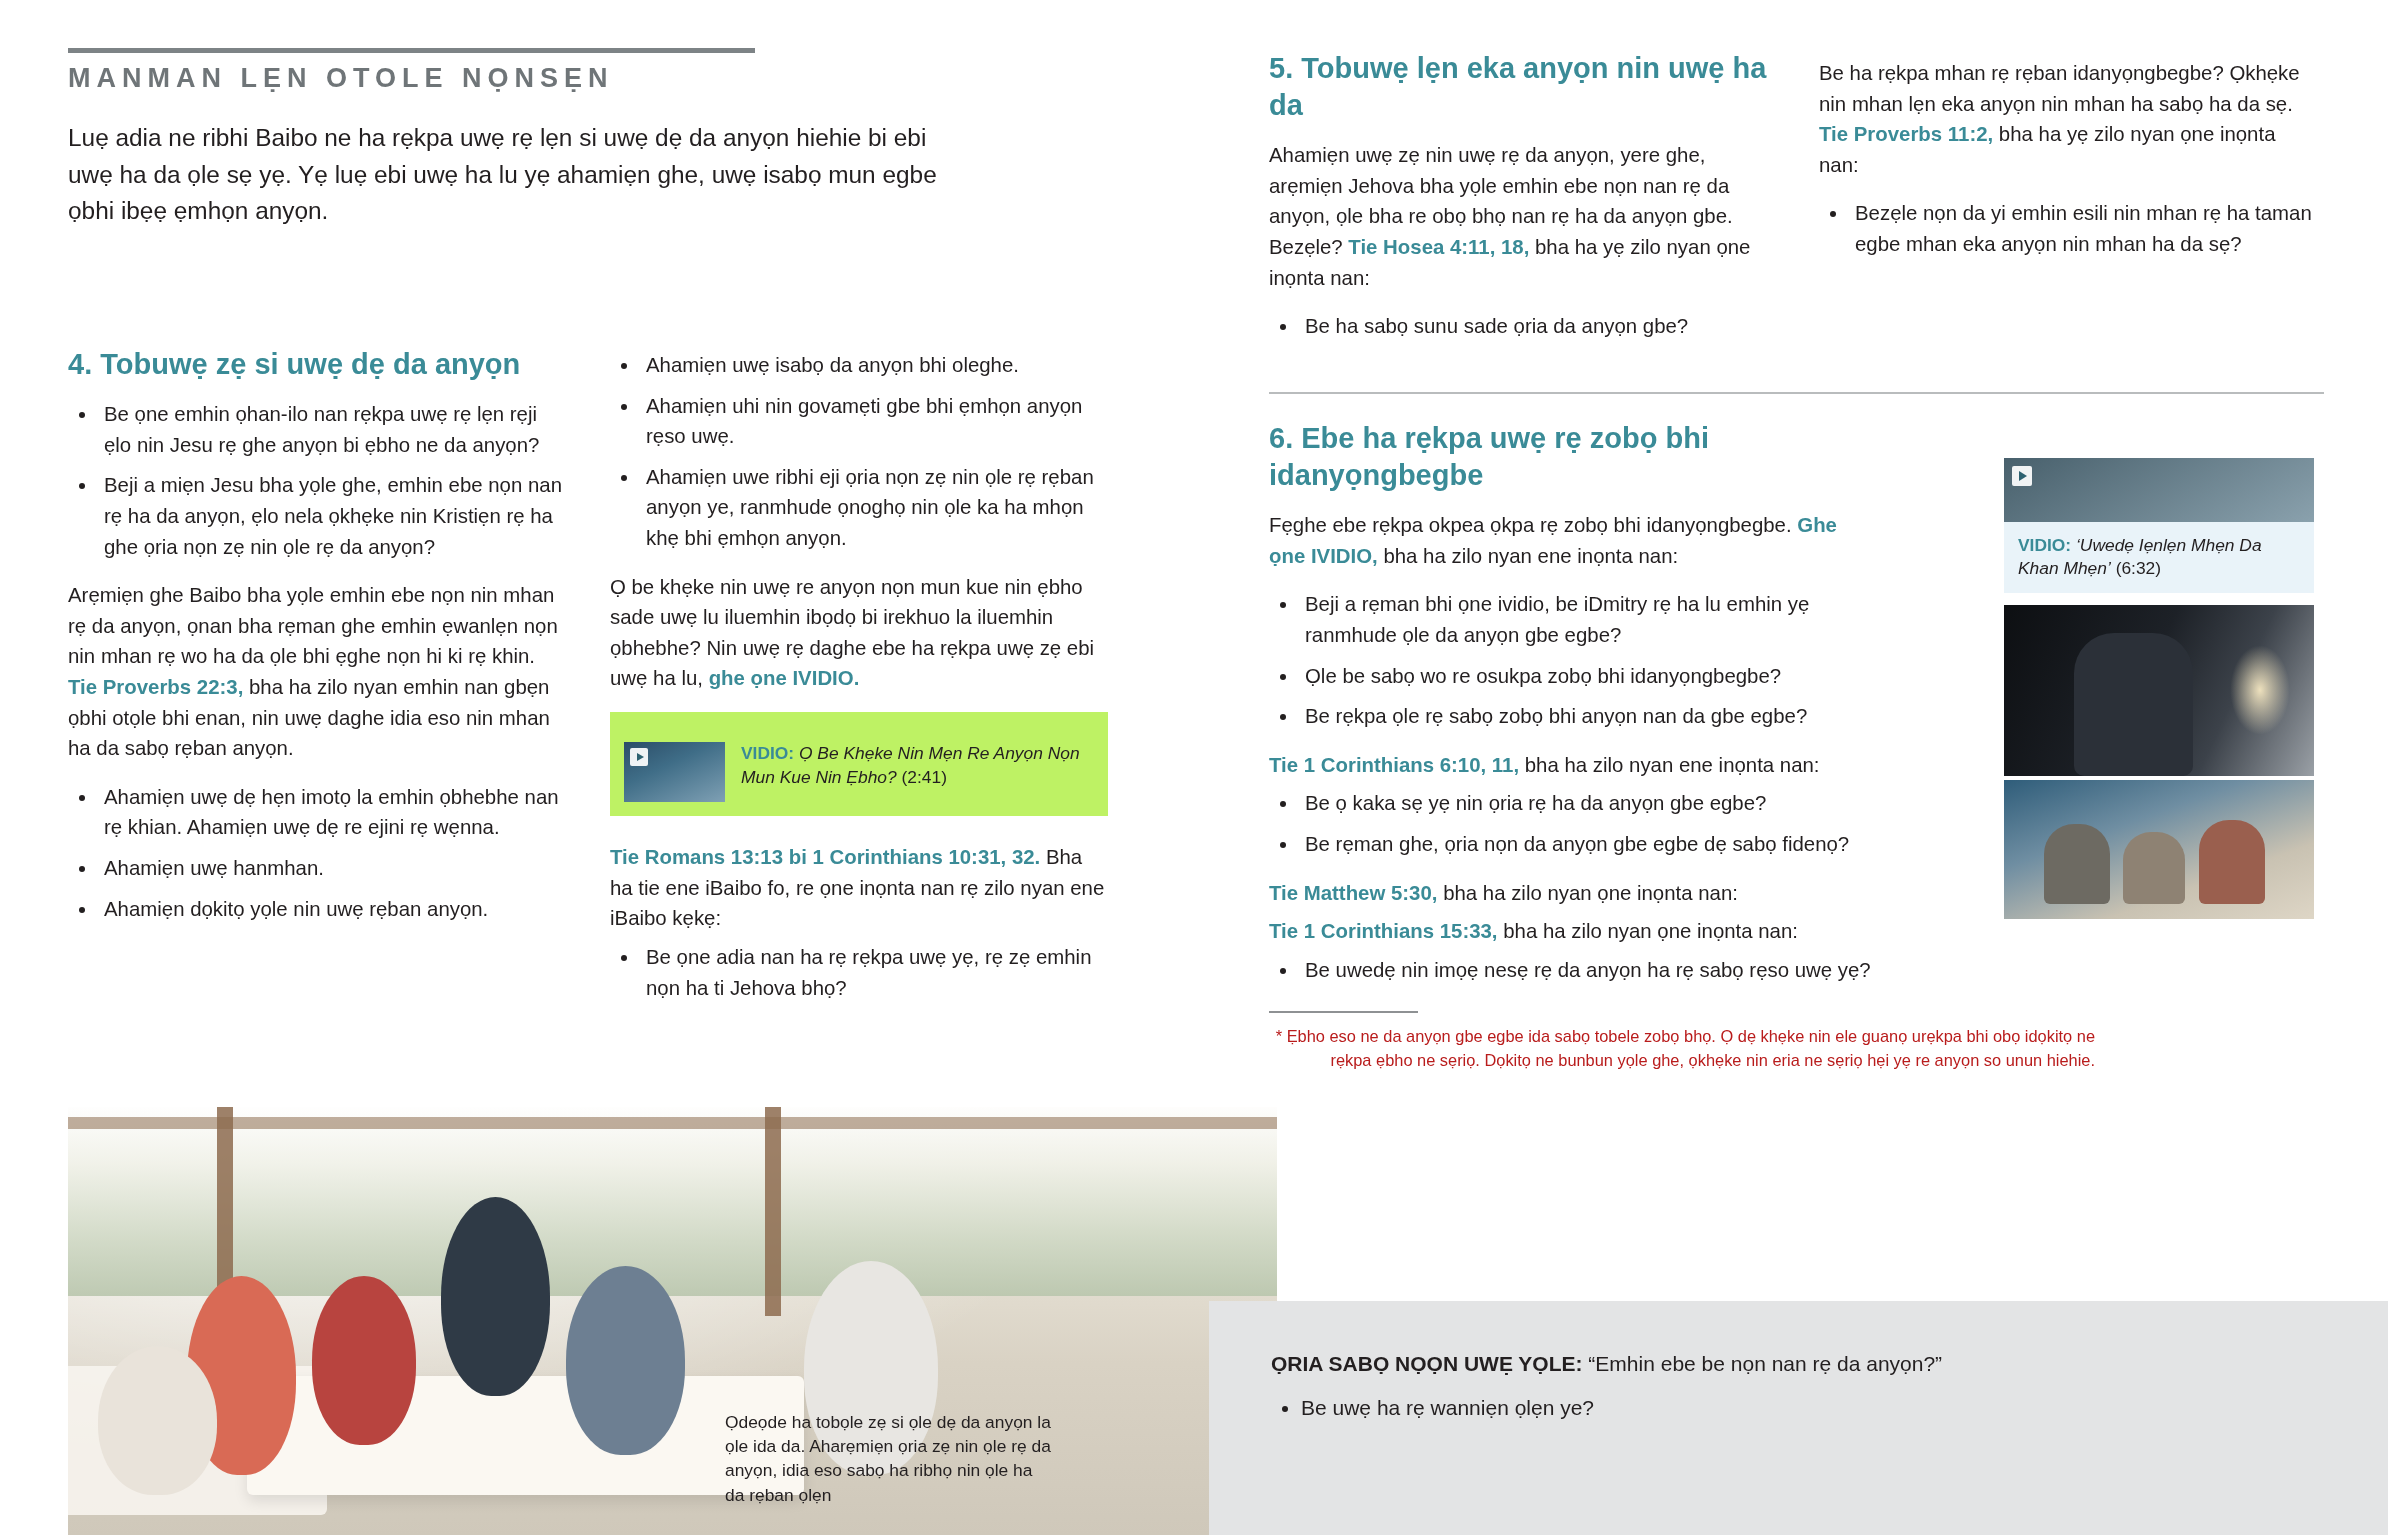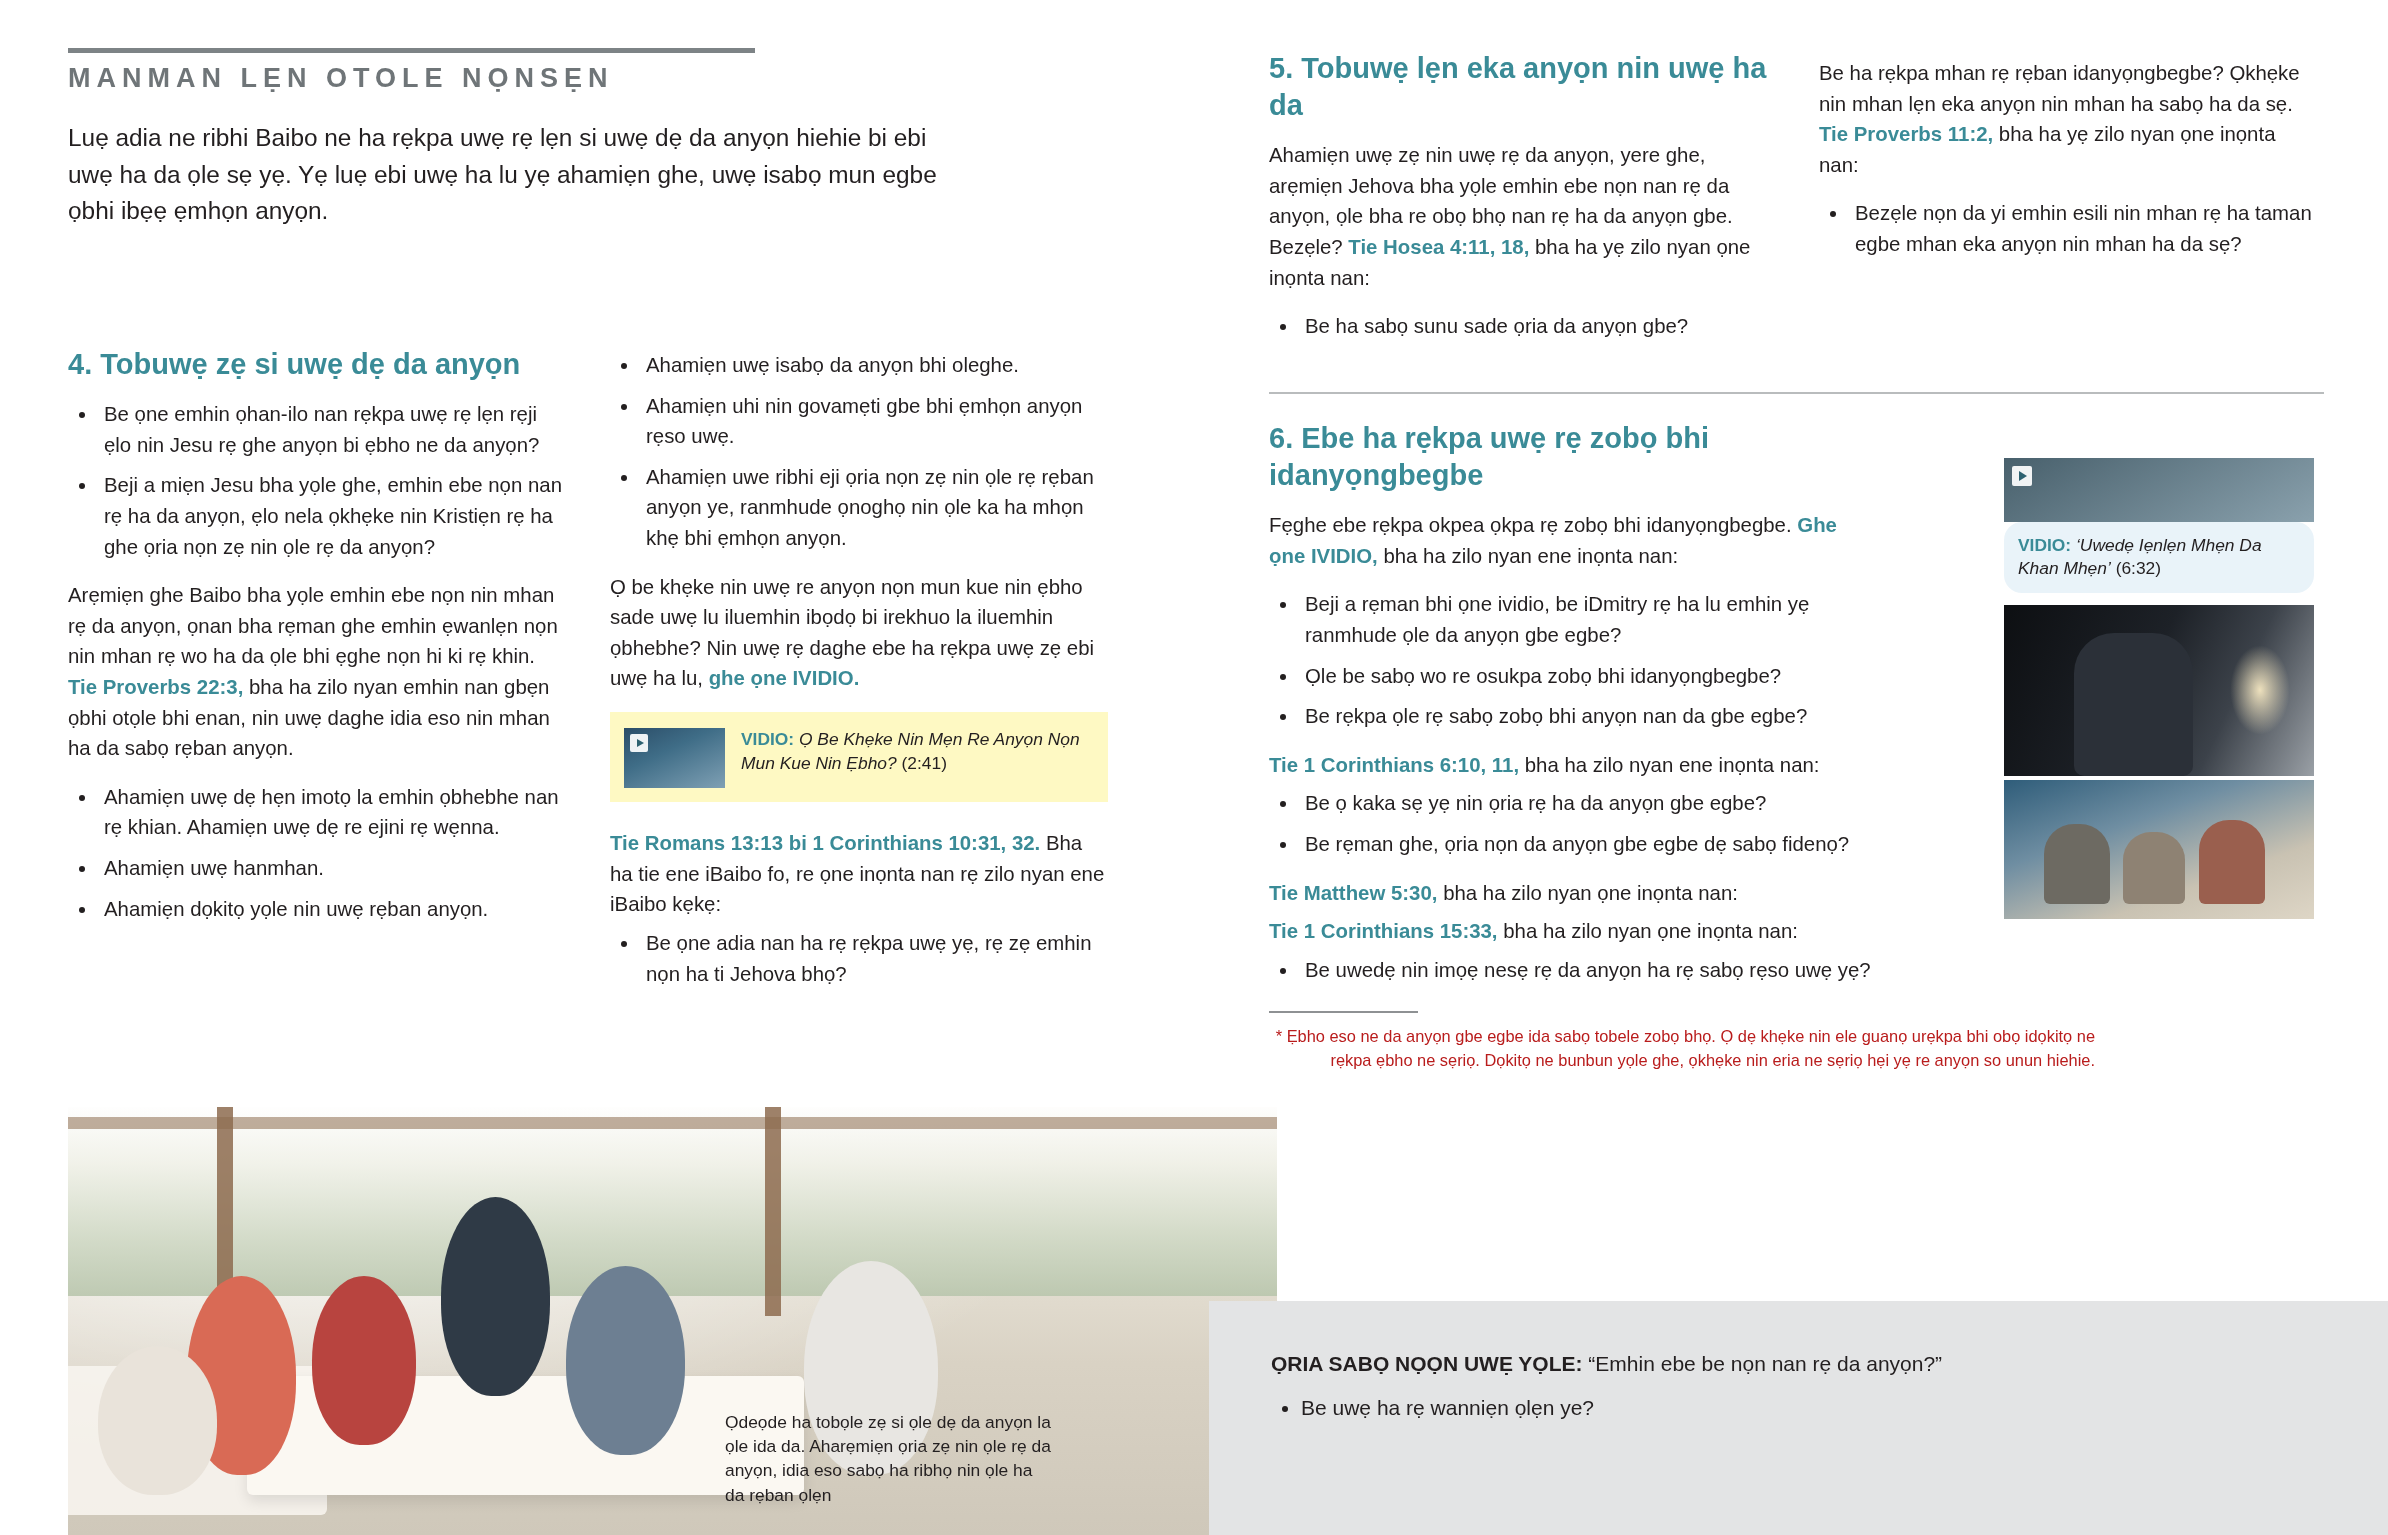--- a/index.html
+++ b/index.html
@@ -41,21 +41,21 @@
   ul.bul li { font-size: 20.4px; line-height:1.5; margin-bottom: 10px; padding-left: 6px; }
   ul.bul li::marker { color:#231f20; }
 
   
   .two { position:absolute; top:346px; left:0; width:1055px; display:flex; gap:44px; }
   .two .c1 { width: 498px; }
   .two .c2 { width: 498px; }
 
   
   .video-box {
-    background:#fef9c3; display:flex; gap:16px; padding:16px 16px 14px 14px; align-items:flex-start;
+    background:#bef264; display:flex; gap:16px; padding:30px 16px 14px 14px; align-items:flex-start;
     margin: 14px 0 26px 0; width: 498px;
   }
   .video-thumb {
     width: 101px; height: 60px; background:linear-gradient(160deg,#27506e,#55788f);
     position:relative; flex:0 0 auto;
   }
   .video-thumb.person { background:linear-gradient(155deg,#2b4d68 0%,#3f6d87 40%,#7fa0b4 100%); }
   .video-thumb .play {
     position:absolute; left:6px; top:6px; width:18px; height:18px; background:rgba(255,255,255,.92);
     border-radius:2px;
@@ -100,21 +100,21 @@
 
   
   .hr-thin { height:2px; background:#b9bcbd; width:1055px; margin: 32px 0 26px 0; }
 
   .rcols { display:flex; gap:52px; }
   .rc1 { width: 498px; }
   .rc2 { width: 498px; }
 
   
   .vid-side { position:absolute; right:10px; top:458px; width:310px; }
-  .vid-side .capbox { background:#e9f3f9; padding:12px 14px; font-size:17.4px; line-height:1.35;border-radius:18px; }
+  .vid-side .capbox { background:#e9f3f9; padding:12px 14px; font-size:17.4px; line-height:1.35; }
   .vid-side .capbox .lbl { color:#3a8b97; font-weight:700; }
   .vid-side .thumbtop {
     width:310px; height:64px; background:linear-gradient(150deg,#48606c,#8aa1ad);
     position:relative; margin-bottom:0;
   }
   .vid-side .thumbtop .play{
     position:absolute; left:8px; top:8px; width:20px; height:20px; background:rgba(255,255,255,.92); border-radius:2px;
   }
   .vid-side .thumbtop .play::after{
     content:""; position:absolute; left:7px; top:5px;

